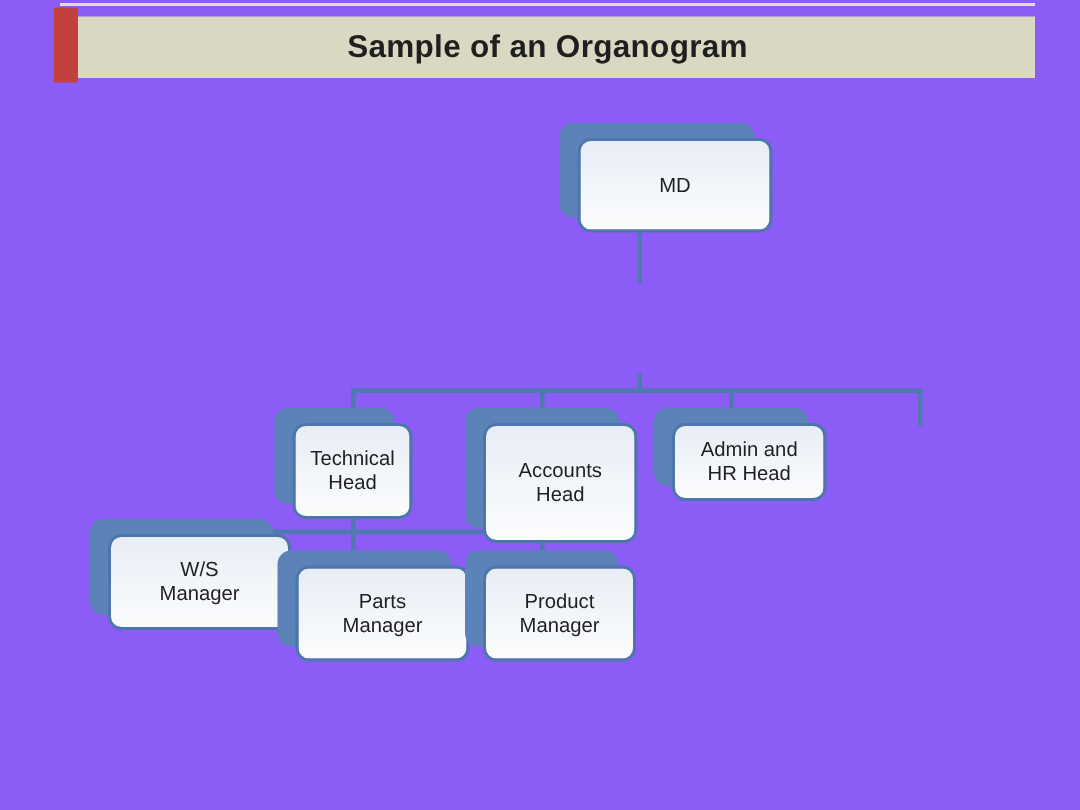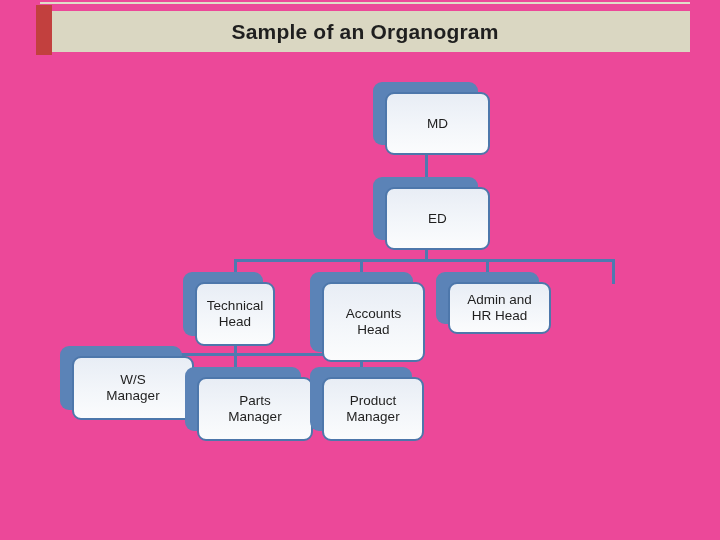--- a/index.html
+++ b/index.html
@@ -1,20 +1,20 @@
 <!DOCTYPE html>
 <html style="--title-bar-bg: #dad7c2; --banner-line: #e0ddc9; --title-text: #1f1f1f; --red-accent: #c2403e; --shadow-blue: #5b83b7; --box-border: #4d77ab; --box-fill-top: #e8edf5; --box-fill-bottom: #fbfcfd; --connector: #4e7ab0; --node-text: #1f1f1f;"><head>
 <meta charset="utf-8">
 <style>
   html, body { margin: 0; padding: 0; background: #ffffff; }
   .slide {
     position: relative;
     width: 720px;
     height: 540px;
-    background: #ec4899;
+    background: #8b5cf6;
     overflow: hidden;
     font-family: "Liberation Sans", "DejaVu Sans", sans-serif;
   }
 
   
   .banner-topline {
     position: absolute;
     left: 40px; top: 2px; width: 650px; height: 2px;
     background: var(--banner-line, #e0ddc9);
   }
@@ -88,33 +88,27 @@
   <div class="conn" style="left:234px; top:259px; width:381px; height:3px;"></div>
   <div class="conn" style="left:234px; top:259px; width:3px; height:25px;"></div>
   <div class="conn" style="left:360px; top:259px; width:3px; height:25px;"></div>
   <div class="conn" style="left:486px; top:259px; width:3px; height:25px;"></div>
   <div class="conn" style="left:612px; top:259px; width:3px; height:25px;"></div>
   <div class="conn" style="left:234px; top:345px; width:3px; height:33px;"></div>
   <div class="conn" style="left:109px; top:353px; width:254px; height:3px;"></div>
   <div class="conn" style="left:109px; top:353px; width:3px; height:26px;"></div>
   <div class="conn" style="left:360px; top:353px; width:3px; height:26px;"></div>
 
-  <div class="node" style="left:385px; top:92px; width:105px; height:63px;">
+  <div class="node" style="left:385px; top:92px; width:105px; height:63px;padding-left:25px;">
     <div class="node-shadow"></div>
     <div class="node-front">
       <span class="node-label">MD</span>
     </div>
   </div>
 
-  <div class="node" style="left:385px; top:187px; width:105px; height:63px;">
-    <div class="node-shadow"></div>
-    <div class="node-front">
-      <span class="node-label">ED</span>
-    </div>
-  </div>
 
   <div class="node" style="left:195px; top:282px; width:80px; height:64px;">
     <div class="node-shadow"></div>
     <div class="node-front">
       <span class="node-label">Technical
 Head</span>
     </div>
   </div>
   <div class="node" style="left:322px; top:282px; width:103px; height:80px;">
     <div class="node-shadow"></div>

